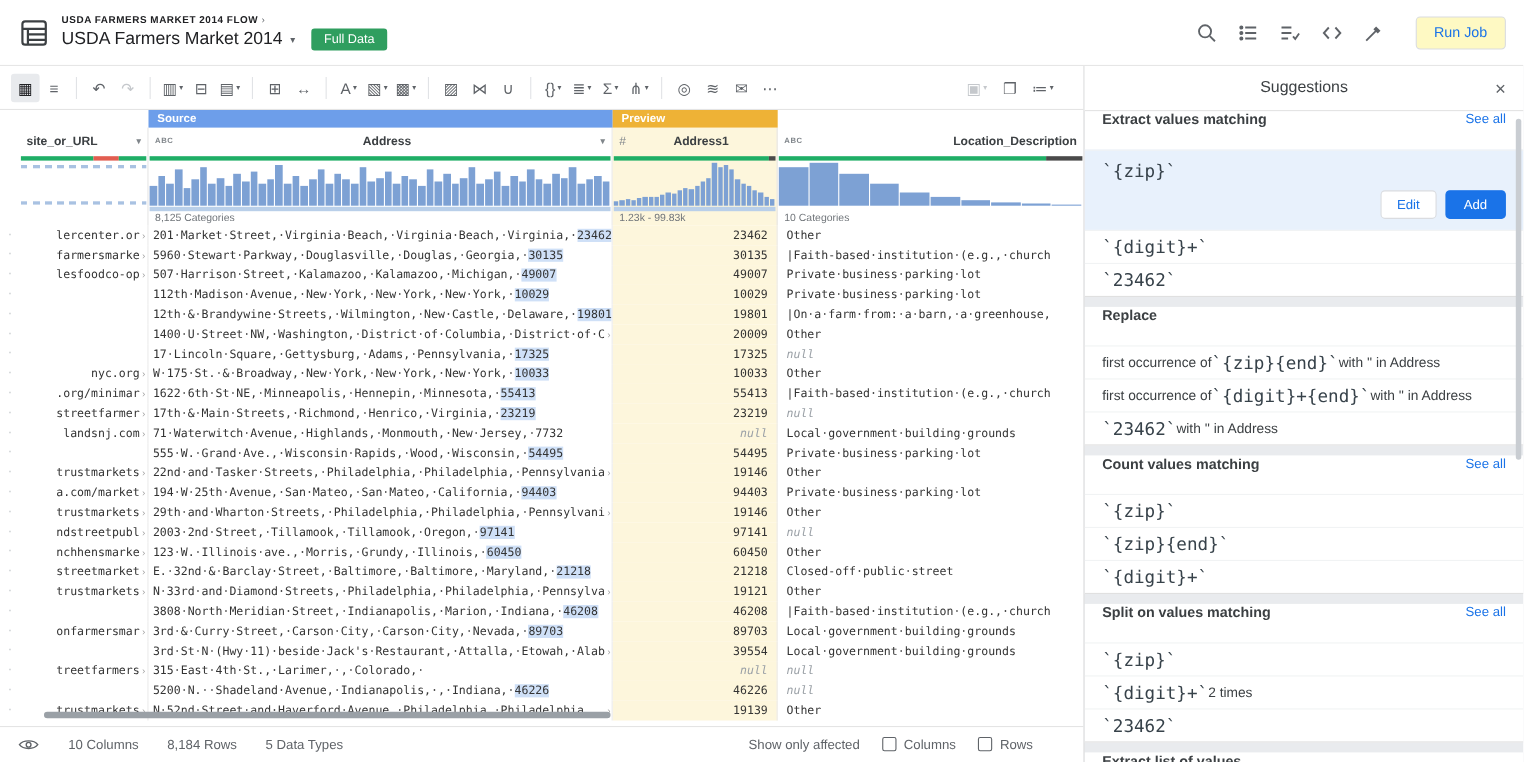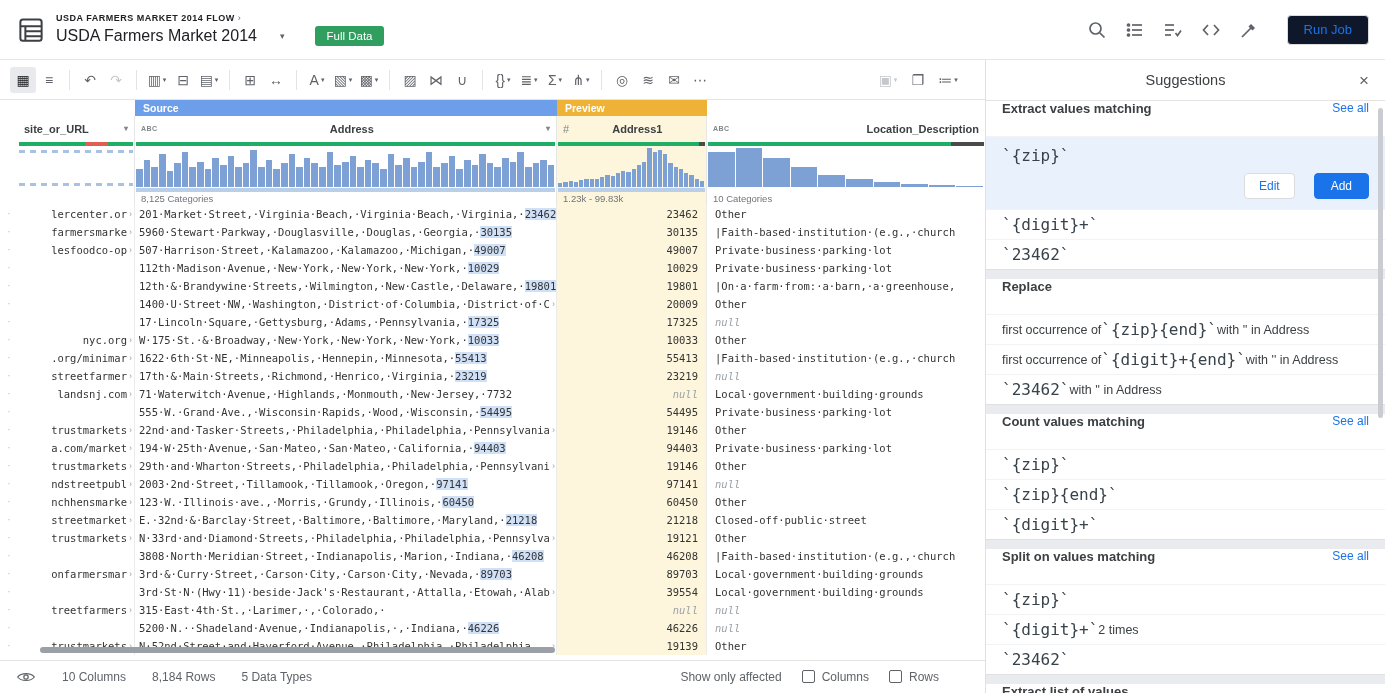--- a/index.html
+++ b/index.html
@@ -7,27 +7,27 @@
     font-family:"Liberation Sans", sans-serif; color:#202124; }
   .app { position:relative; width:1385px; height:693px; background:#fff; }
 
   
   .hdr { position:absolute; top:0; left:0; right:0; height:60px; display:flex; align-items:center;
          padding:0 16px; border-bottom:1px solid #e6e6e6; background:#fff; z-index:5; }
   .flowicon { width:30px; height:30px; color:#3c4043; flex:none; }
   .titles { margin-left:10px; }
   .crumb { font-size:9px; font-weight:700; letter-spacing:.5px; color:#202124; margin-bottom:3px; cursor:pointer; }
   .crumb .cchev { color:#5f6368; margin-left:3px; font-weight:400; }
-  .title-row { display:flex; align-items:center; gap:23px; }
+  .title-row { display:flex; align-items:center; gap:7px; }
   .title-row h1 { font-size:16px; font-weight:400; color:#202124; }
   .tcaret { font-size:9px; color:#5f6368; }
   .badge { background:var(--badge,#2f9e5f); color:#fff; font-size:11.5px; padding:4px 11px; border-radius:3px; margin-left:8px; }
   .h-right { margin-left:auto; display:flex; align-items:center; gap:18px; }
   .hicon { width:20px; height:20px; color:#5f6368; cursor:pointer; }
-  .run-job { margin-left:10px; height:30px; padding:0 16px; background:#0f172a; border:1px solid #dadce0;
+  .run-job { margin-left:10px; height:30px; padding:0 16px; background:#fef9c3; border:1px solid #dadce0;
              border-radius:4px; color:var(--accent,#1a73e8); font-size:13px; cursor:pointer; font-family:inherit; }
 
   
   .toolbar { position:absolute; top:60px; left:0; width:985px; height:40px; display:flex; align-items:center;
              padding:0 10px; border-bottom:1px solid #e4e4e4; background:#fff; }
   .tb-main, .tb-right { display:flex; align-items:center; }
   .tb-right { margin-left:auto; padding-right:14px; gap:4px; }
   .tb-btn { min-width:26px; height:26px; display:flex; align-items:center; justify-content:center;
             color:#5f6368; font-size:14px; border-radius:3px; cursor:pointer; padding:0 3px; }
   .tb-btn.active { background:#e8eaed; color:#202124; }
@@ -97,21 +97,21 @@
             justify-content:center; position:relative; font-size:14.5px; color:#3c4043; }
   .p-x { position:absolute; right:16px; font-size:17px; color:#5f6368; cursor:pointer; line-height:1; }
   .cards { height:calc(100% - 41px); overflow:hidden; }
   .card { background:#fff; border-bottom:1px solid #e0e0e0; margin-bottom:9px; }
   .card-title { display:flex; align-items:flex-start; height:35px; padding:0 16px; font-size:13px; font-weight:700; color:#3c4043;gap:16px; }
   .see-all { margin-left:auto; color:var(--accent,#1a73e8); font-size:12px; font-weight:400; cursor:pointer; }
   .opt { min-height:30px; display:flex; align-items:center; padding:0 16px; border-top:1px solid #f1f3f4;
          font-size:12.5px; color:#3c4043; cursor:pointer; }
   .opt code, .sel-top code { font-family:"DejaVu Sans Mono", monospace; font-size:16px; color:#37424a; }
   .opt.sel { display:block; background:#e8f1fc; padding:9px 16px 10px; border-top:1px solid #f1f3f4; }
-  .sel-actions { display:flex; justify-content:flex-end; gap:19px; margin-top:8px; }
+  .sel-actions { display:flex; justify-content:flex-end; gap:8px; margin-top:8px; }
   .btn-edit { background:#fff; border:1px solid #dadce0; border-radius:4px; color:var(--accent,#1a73e8);
               font-size:12px; padding:5px 14px; cursor:pointer; font-family:inherit; }
   .btn-add { background:var(--accent,#1a73e8); border:1px solid var(--accent,#1a73e8); border-radius:4px;
              color:#fff; font-size:12px; padding:5px 16px; cursor:pointer; font-family:inherit; }
   .p-scroll { position:absolute; right:2px; top:48px; width:5px; height:310px; background:#c9cdd2; border-radius:3px; cursor:pointer; }
 </style>
 </head>
 <body>
 
 <div class="app">

